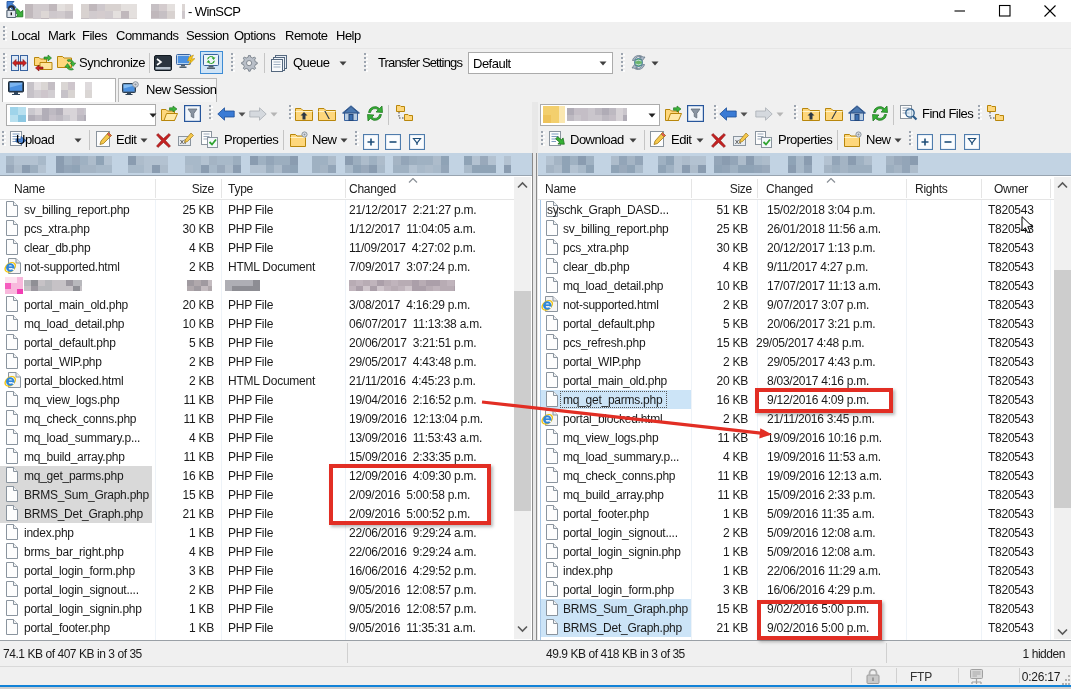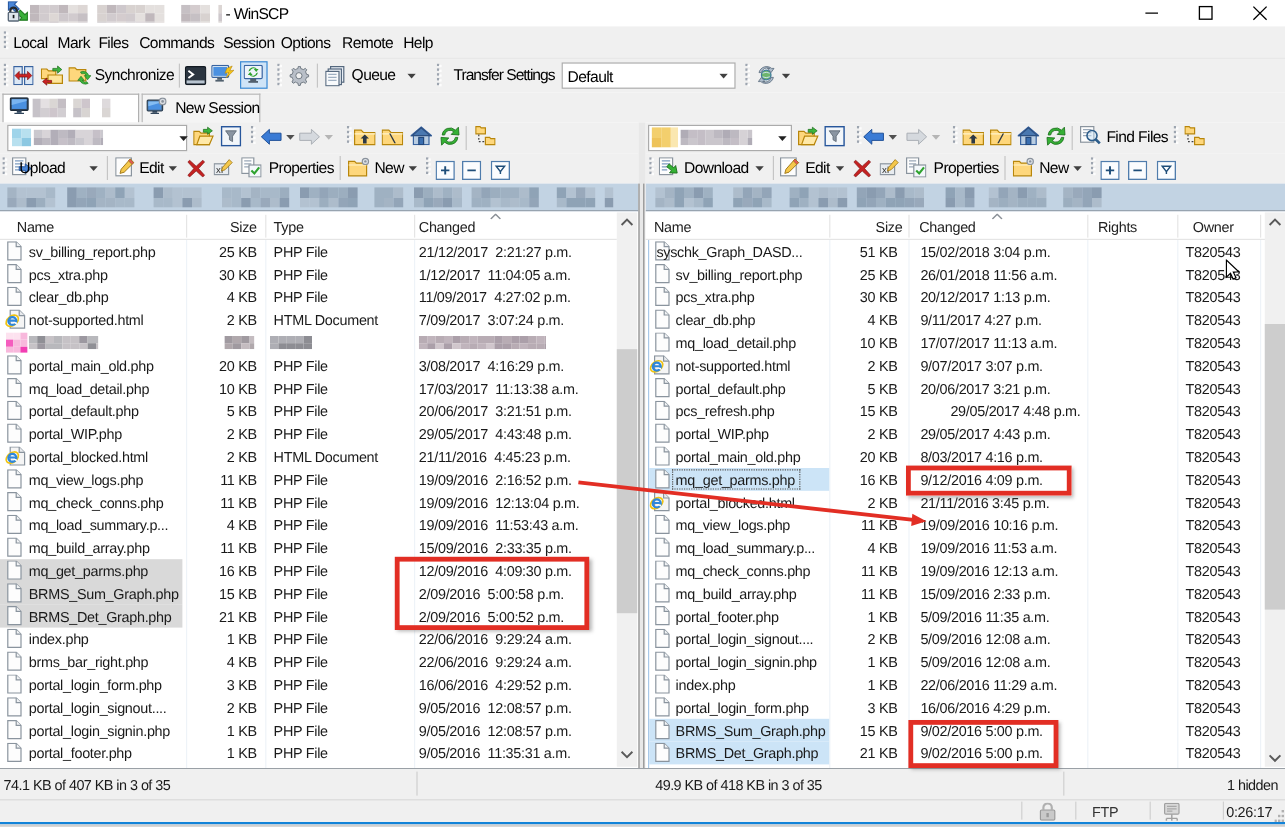--- a/index.html
+++ b/index.html
@@ -961,21 +961,21 @@
 <div class="abs t12" style="left:154px;top:298px;width:60px;text-align:right">20 KB</div>
 <div class="abs t12" style="left:228px;top:298px">PHP File</div>
 <div class="abs t12" style="left:349px;top:298px">3/08/2017  4:16:29 p.m.</div>
 <svg class="abs" style="left:5px;top:315px" width="14" height="17">
       <path d="M1.5 0.5 H8.5 L12.5 4.5 V15.5 H1.5 Z" fill="#fdfdfd" stroke="#8a949e"></path>
       <path d="M8.5 0.5 V4.5 H12.5" fill="#f0f2f4" stroke="#8a949e"></path>
     </svg>
 <div class="abs t12" style="left:24px;top:317px">mq_load_detail.php</div>
 <div class="abs t12" style="left:154px;top:317px;width:60px;text-align:right">10 KB</div>
 <div class="abs t12" style="left:228px;top:317px">PHP File</div>
-<div class="abs t12" style="left:349px;top:317px">17/03/2017  11:13:38 a.m.</div>
+<div class="abs t12" style="left:349px;top:317px">06/07/2017  11:13:38 a.m.</div>
 <svg class="abs" style="left:5px;top:334px" width="14" height="17">
       <path d="M1.5 0.5 H8.5 L12.5 4.5 V15.5 H1.5 Z" fill="#fdfdfd" stroke="#8a949e"></path>
       <path d="M8.5 0.5 V4.5 H12.5" fill="#f0f2f4" stroke="#8a949e"></path>
     </svg>
 <div class="abs t12" style="left:24px;top:336px">portal_default.php</div>
 <div class="abs t12" style="left:154px;top:336px;width:60px;text-align:right">5 KB</div>
 <div class="abs t12" style="left:228px;top:336px">PHP File</div>
 <div class="abs t12" style="left:349px;top:336px">20/06/2017  3:21:51 p.m.</div>
 <svg class="abs" style="left:5px;top:353px" width="14" height="17">
       <path d="M1.5 0.5 H8.5 L12.5 4.5 V15.5 H1.5 Z" fill="#fdfdfd" stroke="#8a949e"></path>
@@ -999,37 +999,37 @@
 <div class="abs t12" style="left:154px;top:374px;width:60px;text-align:right">2 KB</div>
 <div class="abs t12" style="left:228px;top:374px">HTML Document</div>
 <div class="abs t12" style="left:349px;top:374px">21/11/2016  4:45:23 p.m.</div>
 <svg class="abs" style="left:5px;top:391px" width="14" height="17">
       <path d="M1.5 0.5 H8.5 L12.5 4.5 V15.5 H1.5 Z" fill="#fdfdfd" stroke="#8a949e"></path>
       <path d="M8.5 0.5 V4.5 H12.5" fill="#f0f2f4" stroke="#8a949e"></path>
     </svg>
 <div class="abs t12" style="left:24px;top:393px">mq_view_logs.php</div>
 <div class="abs t12" style="left:154px;top:393px;width:60px;text-align:right">11 KB</div>
 <div class="abs t12" style="left:228px;top:393px">PHP File</div>
-<div class="abs t12" style="left:349px;top:393px">19/09/2016  2:16:52 p.m.</div>
+<div class="abs t12" style="left:349px;top:393px">19/04/2016  2:16:52 p.m.</div>
 <svg class="abs" style="left:5px;top:410px" width="14" height="17">
       <path d="M1.5 0.5 H8.5 L12.5 4.5 V15.5 H1.5 Z" fill="#fdfdfd" stroke="#8a949e"></path>
       <path d="M8.5 0.5 V4.5 H12.5" fill="#f0f2f4" stroke="#8a949e"></path>
     </svg>
 <div class="abs t12" style="left:24px;top:412px">mq_check_conns.php</div>
 <div class="abs t12" style="left:154px;top:412px;width:60px;text-align:right">11 KB</div>
 <div class="abs t12" style="left:228px;top:412px">PHP File</div>
 <div class="abs t12" style="left:349px;top:412px">19/09/2016  12:13:04 p.m.</div>
 <svg class="abs" style="left:5px;top:429px" width="14" height="17">
       <path d="M1.5 0.5 H8.5 L12.5 4.5 V15.5 H1.5 Z" fill="#fdfdfd" stroke="#8a949e"></path>
       <path d="M8.5 0.5 V4.5 H12.5" fill="#f0f2f4" stroke="#8a949e"></path>
     </svg>
 <div class="abs t12" style="left:24px;top:431px">mq_load_summary.p...</div>
 <div class="abs t12" style="left:154px;top:431px;width:60px;text-align:right">4 KB</div>
 <div class="abs t12" style="left:228px;top:431px">PHP File</div>
-<div class="abs t12" style="left:349px;top:431px">19/09/2016  11:53:43 a.m.</div>
+<div class="abs t12" style="left:349px;top:431px">13/09/2016  11:53:43 a.m.</div>
 <svg class="abs" style="left:5px;top:448px" width="14" height="17">
       <path d="M1.5 0.5 H8.5 L12.5 4.5 V15.5 H1.5 Z" fill="#fdfdfd" stroke="#8a949e"></path>
       <path d="M8.5 0.5 V4.5 H12.5" fill="#f0f2f4" stroke="#8a949e"></path>
     </svg>
 <div class="abs t12" style="left:24px;top:450px">mq_build_array.php</div>
 <div class="abs t12" style="left:154px;top:450px;width:60px;text-align:right">11 KB</div>
 <div class="abs t12" style="left:228px;top:450px">PHP File</div>
 <div class="abs t12" style="left:349px;top:450px">15/09/2016  2:33:35 p.m.</div>
 <div class="abs" style="left:0;top:466px;width:152px;height:19px;background:#d9d9d9"></div>
 <svg class="abs" style="left:5px;top:467px" width="14" height="17">
@@ -1174,21 +1174,21 @@
 <div class="abs t12" style="left:563px;top:317px">portal_default.php</div>
 <div class="abs t12" style="left:688px;top:317px;width:60px;text-align:right">5 KB</div>
 <div class="abs t12" style="left:767px;top:317px">20/06/2017 3:21 p.m.</div>
 <div class="abs t12" style="left:988px;top:317px">T820543</div>
 <svg class="abs" style="left:545px;top:334px" width="14" height="17">
       <path d="M1.5 0.5 H8.5 L12.5 4.5 V15.5 H1.5 Z" fill="#fdfdfd" stroke="#8a949e"></path>
       <path d="M8.5 0.5 V4.5 H12.5" fill="#f0f2f4" stroke="#8a949e"></path>
     </svg>
 <div class="abs t12" style="left:563px;top:336px">pcs_refresh.php</div>
 <div class="abs t12" style="left:688px;top:336px;width:60px;text-align:right">15 KB</div>
-<div class="abs t12" style="left:792px;top:336px">29/05/2017 4:48 p.m.</div>
+<div class="abs t12" style="left:756px;top:336px">29/05/2017 4:48 p.m.</div>
 <div class="abs t12" style="left:988px;top:336px">T820543</div>
 <svg class="abs" style="left:545px;top:353px" width="14" height="17">
       <path d="M1.5 0.5 H8.5 L12.5 4.5 V15.5 H1.5 Z" fill="#fdfdfd" stroke="#8a949e"></path>
       <path d="M8.5 0.5 V4.5 H12.5" fill="#f0f2f4" stroke="#8a949e"></path>
     </svg>
 <div class="abs t12" style="left:563px;top:355px">portal_WIP.php</div>
 <div class="abs t12" style="left:688px;top:355px;width:60px;text-align:right">2 KB</div>
 <div class="abs t12" style="left:767px;top:355px">29/05/2017 4:43 p.m.</div>
 <div class="abs t12" style="left:988px;top:355px">T820543</div>
 <svg class="abs" style="left:545px;top:372px" width="14" height="17">

